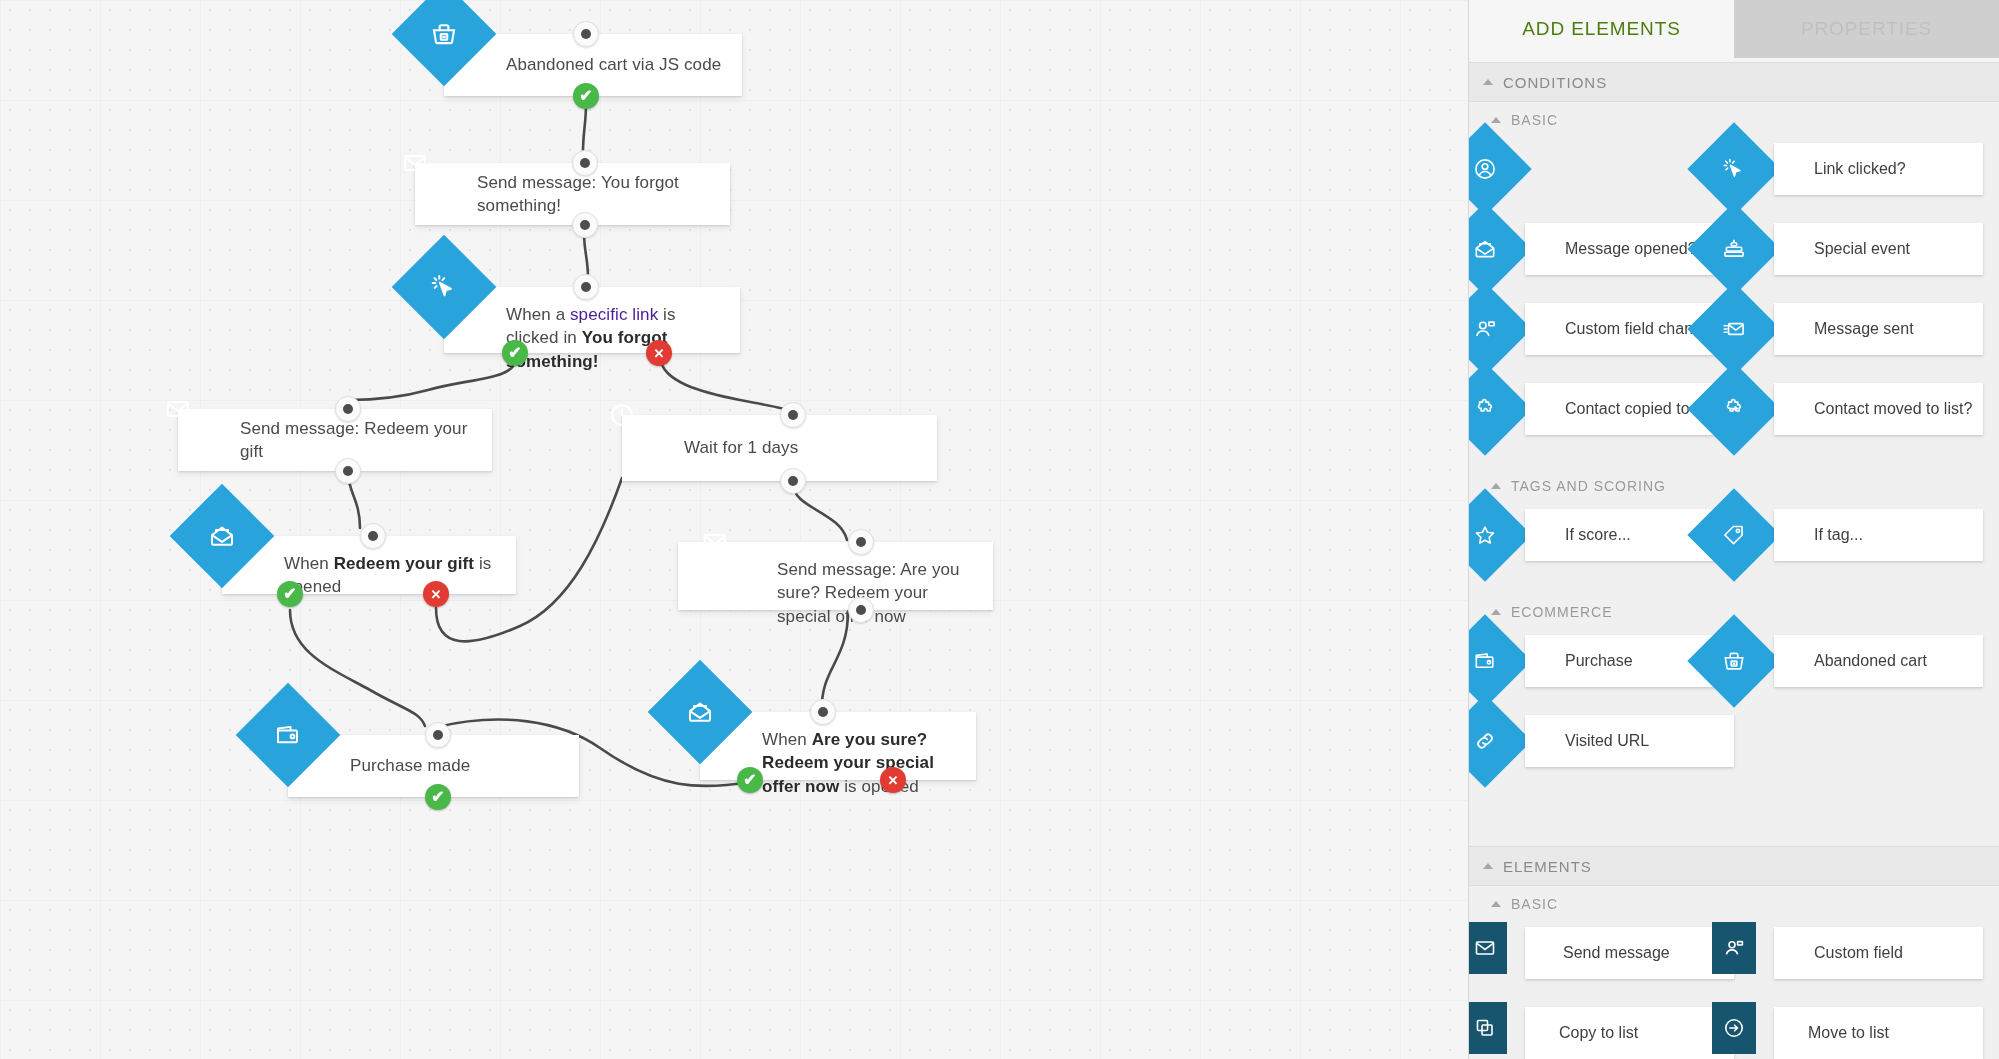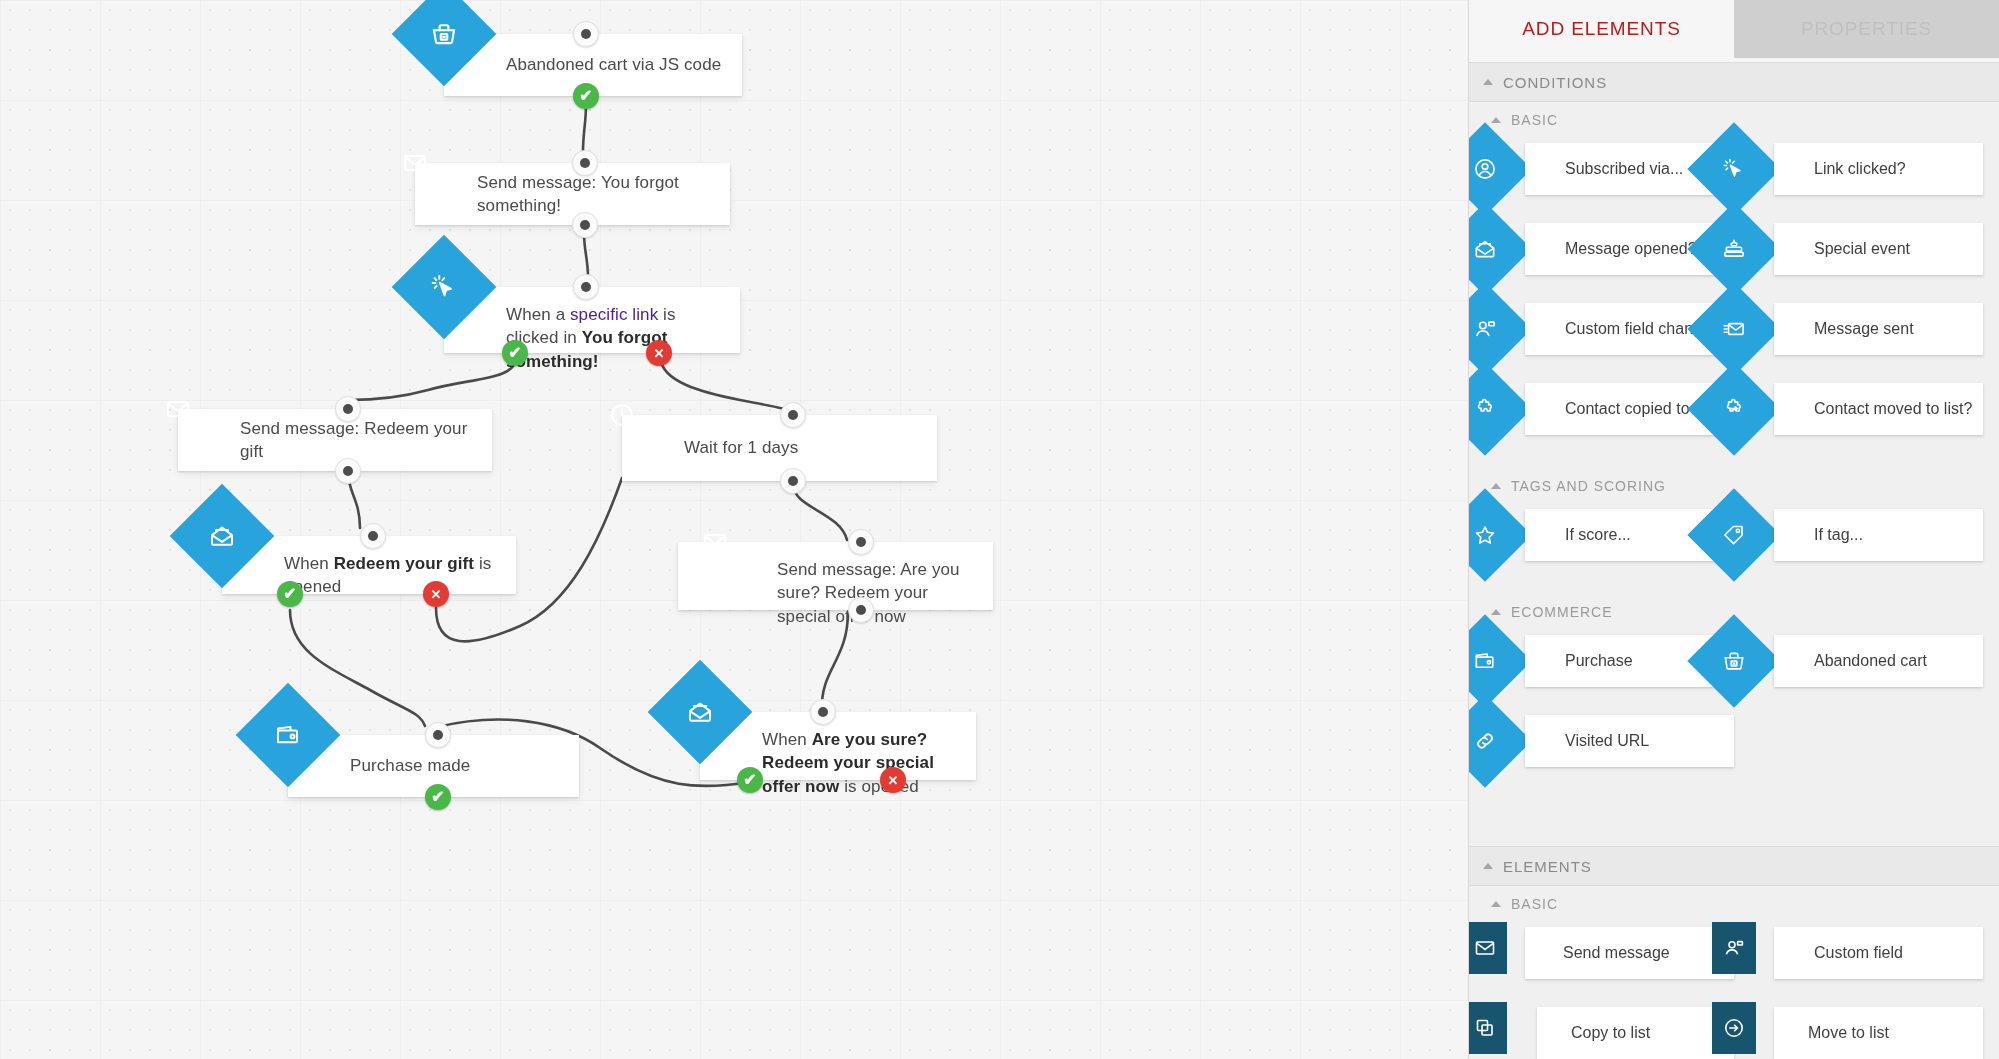--- a/index.html
+++ b/index.html
@@ -108,21 +108,21 @@
     border-left: 1px solid #d7d7d7;
     overflow:hidden;
     z-index: 10;
   }
   #tabs { display:flex; height: 58px; background:#f2f2f2; }
   .tab {
     flex:1; display:flex; align-items:center; justify-content:center;
     font-size: 19px; letter-spacing: .9px; color:#6d6d6d;
     background:#f6f6f6; cursor:pointer;
   }
-  .tab.active { background:#f6f6f6; color:#b91c1c; }
+  .tab.active { background:#f6f6f6; color:#4d7c0f; }
   .tab.inactive { background:#cfcfcf; color:#c0c0c0; }
   .tab-rule{ height:4px; background:#f6f6f6; }
 
   .group-header {
     height: 40px; display:flex; align-items:center;
     padding-left: 14px; gap: 10px;
     background:#e9e9e9; border-top:1px solid #dcdcdc; border-bottom:1px solid #dcdcdc;
     font-size: 15px; color:#8a8a8a; letter-spacing:1px;
   }
   .sub-header {
@@ -386,23 +386,20 @@
     <div class="tile-grid">
       <div class="tile">
         <span class="tile-diamond"></span>
         <span class="tile-diamond-ico">
           <svg class="ico" width="26" height="26" viewBox="0 0 24 24" fill="none" stroke="#fff" stroke-width="1.5">
             <circle cx="12" cy="12" r="8.4"></circle>
               <circle cx="12" cy="9.7" r="2.6"></circle>
             <path d="M6.6 18.2c1-2.6 3.1-3.9 5.4-3.9s4.4 1.3 5.4 3.9"></path>
           </svg>
         </span>
-        <div class="tile-card">
-          <span class="lbl">Subscribed via...</span>
-        </div>
       </div>
       <div class="tile">
         <span class="tile-diamond"></span>
         <span class="tile-diamond-ico">
           <svg class="ico" width="26" height="26" viewBox="0 0 24 24" fill="none" stroke="#fff" stroke-width="1.5" stroke-linecap="round">
             <path d="M8.2 3.2v2.2M4.4 4.9l1.5 1.6M3 8.8h2.1M4.6 12.7l1.5-1.5M12.2 4.9l-1.5 1.6"></path>
             <path d="M8.6 8.4l9 5.1-4 1.1-1.2 4.2z" fill="#fff" stroke="#fff" stroke-width="1.3" stroke-linejoin="round"></path>
           </svg>
         </span>
         <div class="tile-card">
@@ -604,21 +601,21 @@
           <span class="lbl">Custom field</span>
         </div>
       </div>
       <div class="tile">
         <span class="tile-square">
           <svg class="ico" width="24" height="24" viewBox="0 0 24 24" fill="none" stroke="#fff" stroke-width="1.6">
             <rect x="4.5" y="4.5" width="10" height="10" rx="1"></rect>
             <rect x="9" y="9" width="10" height="10" rx="1"></rect>
           </svg>
         </span>
-        <div class="tile-card" style="padding-left:34px;margin-left:12px;">
+        <div class="tile-card" style="padding-left:34px;">
           <span class="lbl">Copy to list</span>
         </div>
       </div>
       <div class="tile">
         <span class="tile-square">
           <svg class="ico" width="24" height="24" viewBox="0 0 24 24" fill="none" stroke="#fff" stroke-width="1.6" stroke-linecap="round">
             <circle cx="12" cy="12" r="8.2"></circle>
             <path d="M7.8 12h7.4M12.6 9.2l2.8 2.8-2.8 2.8"></path>
           </svg>
         </span>

